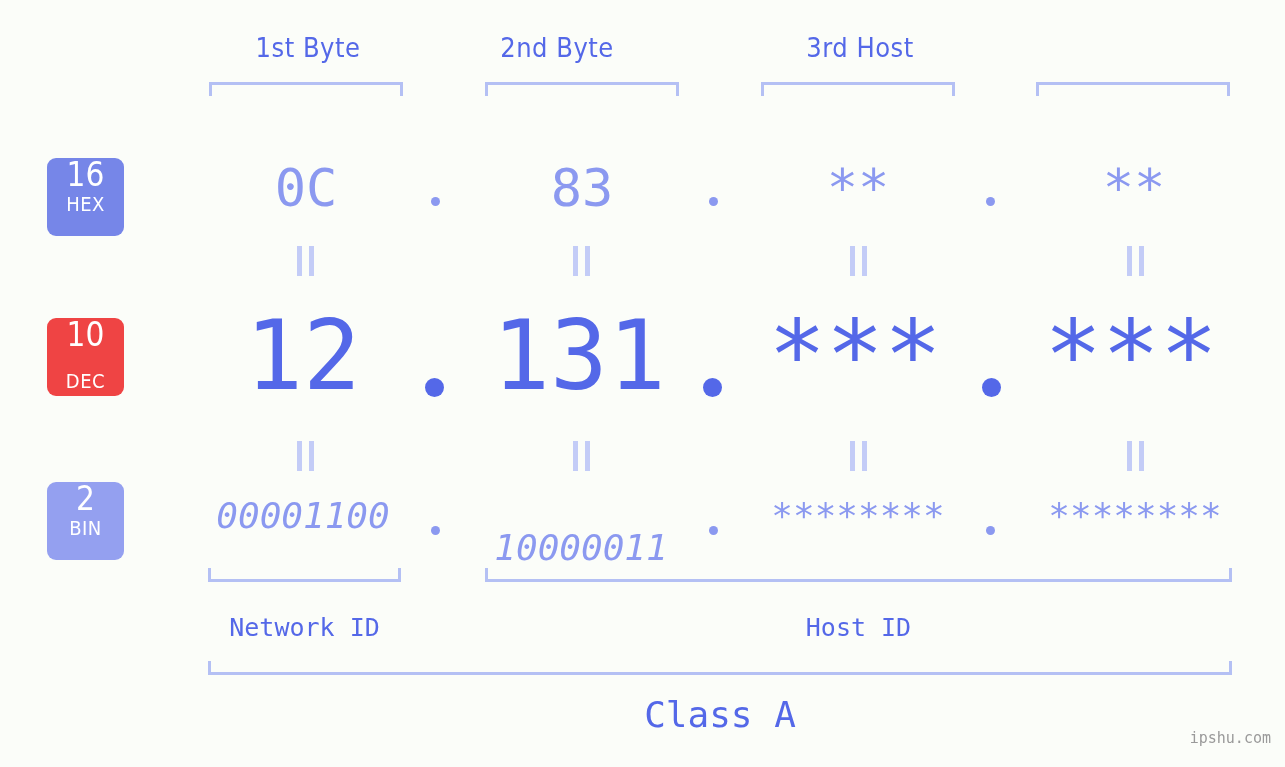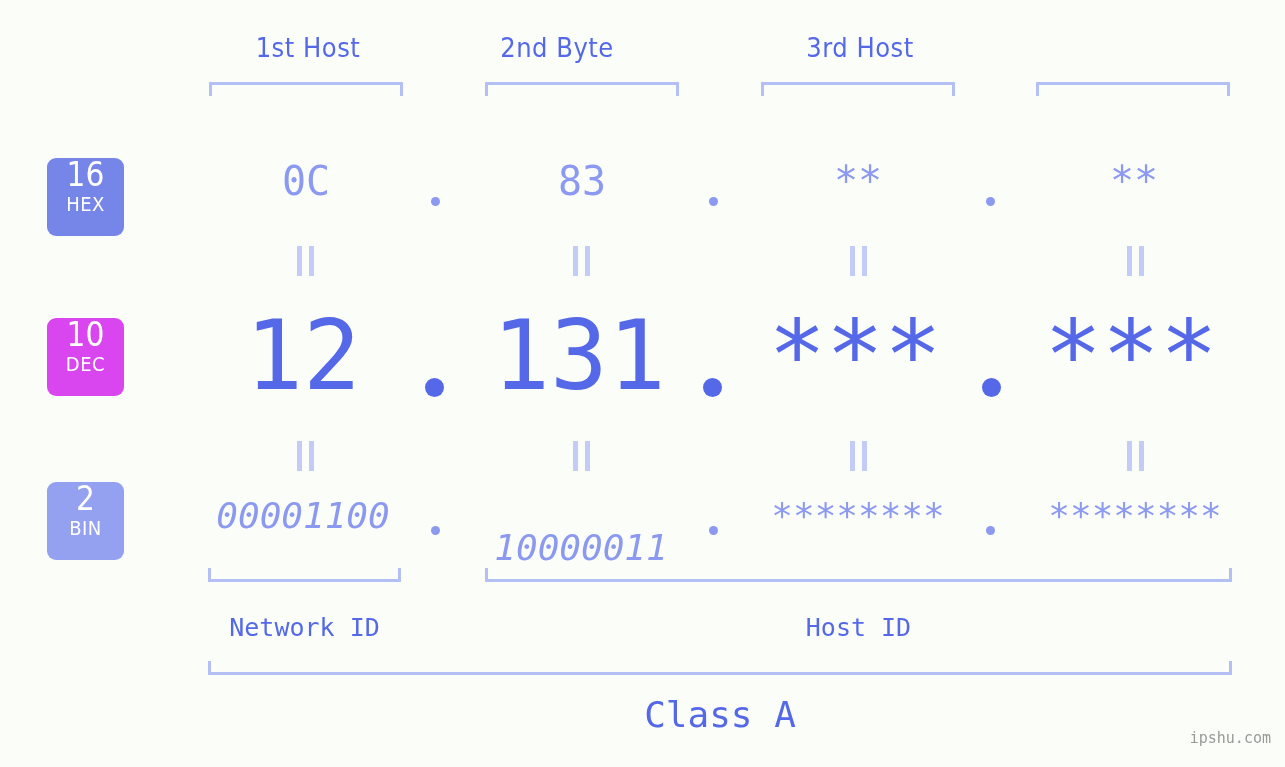--- a/index.html
+++ b/index.html
@@ -79,21 +79,21 @@
   }
 
   
   .val {
     position: absolute;
     text-align: center;
     white-space: pre;
     font-family: "DejaVu Sans Mono", monospace;
     color: #8b99f0;
   }
-  .row-hex .val      { font-size: 40px; color: #8b99f0; }
+  .row-hex .val      { font-size: 52px; color: #8b99f0; }
   .row-dec .val      { font-size: 96px; color: #5468e8; font-weight: 400; }
   .row-bin .val      { font-size: 36px; color: #8b99f0; font-style: italic; }
 
   .dot {
     position: absolute;
     border-radius: 50%;
     background: #5468e8;
   }
   .dot-small { width: 9px;  height: 9px;  background: #8b99f0; }
   .dot-big   { width: 19px; height: 19px; background: #5468e8; }
@@ -141,21 +141,21 @@
     font-size: 15px;
     color: #9a9a9a;
     letter-spacing: 0px;
   }
 </style>
 </head>
 <body>
 
 <div class="stage">
 
-  <div class="byte-header" style="left:208px;">1st Host</div>
+  <div class="byte-header" style="left:208px;">1st Byte</div>
   <div class="byte-header" style="left:457px;">2nd Byte</div>
   <div class="byte-header" style="left:760px;">3rd Host</div>
 
   <div class="bracket bracket-down" style="left:209px; top:82px;  width:194px;"></div>
   <div class="bracket bracket-down" style="left:485px; top:82px;  width:194px;"></div>
   <div class="bracket bracket-down" style="left:761px; top:82px;  width:194px;"></div>
   <div class="bracket bracket-down" style="left:1036px; top:82px; width:194px;"></div>
 
   <div class="badge" style="top:158px; background:#7686e8;">
     <span class="badge-num">16</span>
@@ -182,21 +182,21 @@
     </div>
   <div class="eq" style="left:847px; top:246px;">
       <i></i>
       <i></i>
     </div>
   <div class="eq" style="left:1124px; top:246px;">
       <i></i>
       <i></i>
     </div>
 
-  <div class="badge" style="top:318px; background:#d946ef;">
+  <div class="badge" style="top:318px; background:#ef4444;gap:17px;">
     <span class="badge-num">10</span>
     <span class="badge-label">DEC</span>
   </div>
 
   <div class="row-dec">
     <div class="val abs" style="left:203px; top:300px; width:200px;">12</div>
     <div class="dot dot-big abs" style="left:425px; top:378px;"></div>
     <div class="val abs" style="left:479px; top:300px; width:200px;">131</div>
     <div class="dot dot-big abs" style="left:703px; top:378px;"></div>
     <div class="val abs" style="left:755px; top:300px; width:200px;">***</div>

